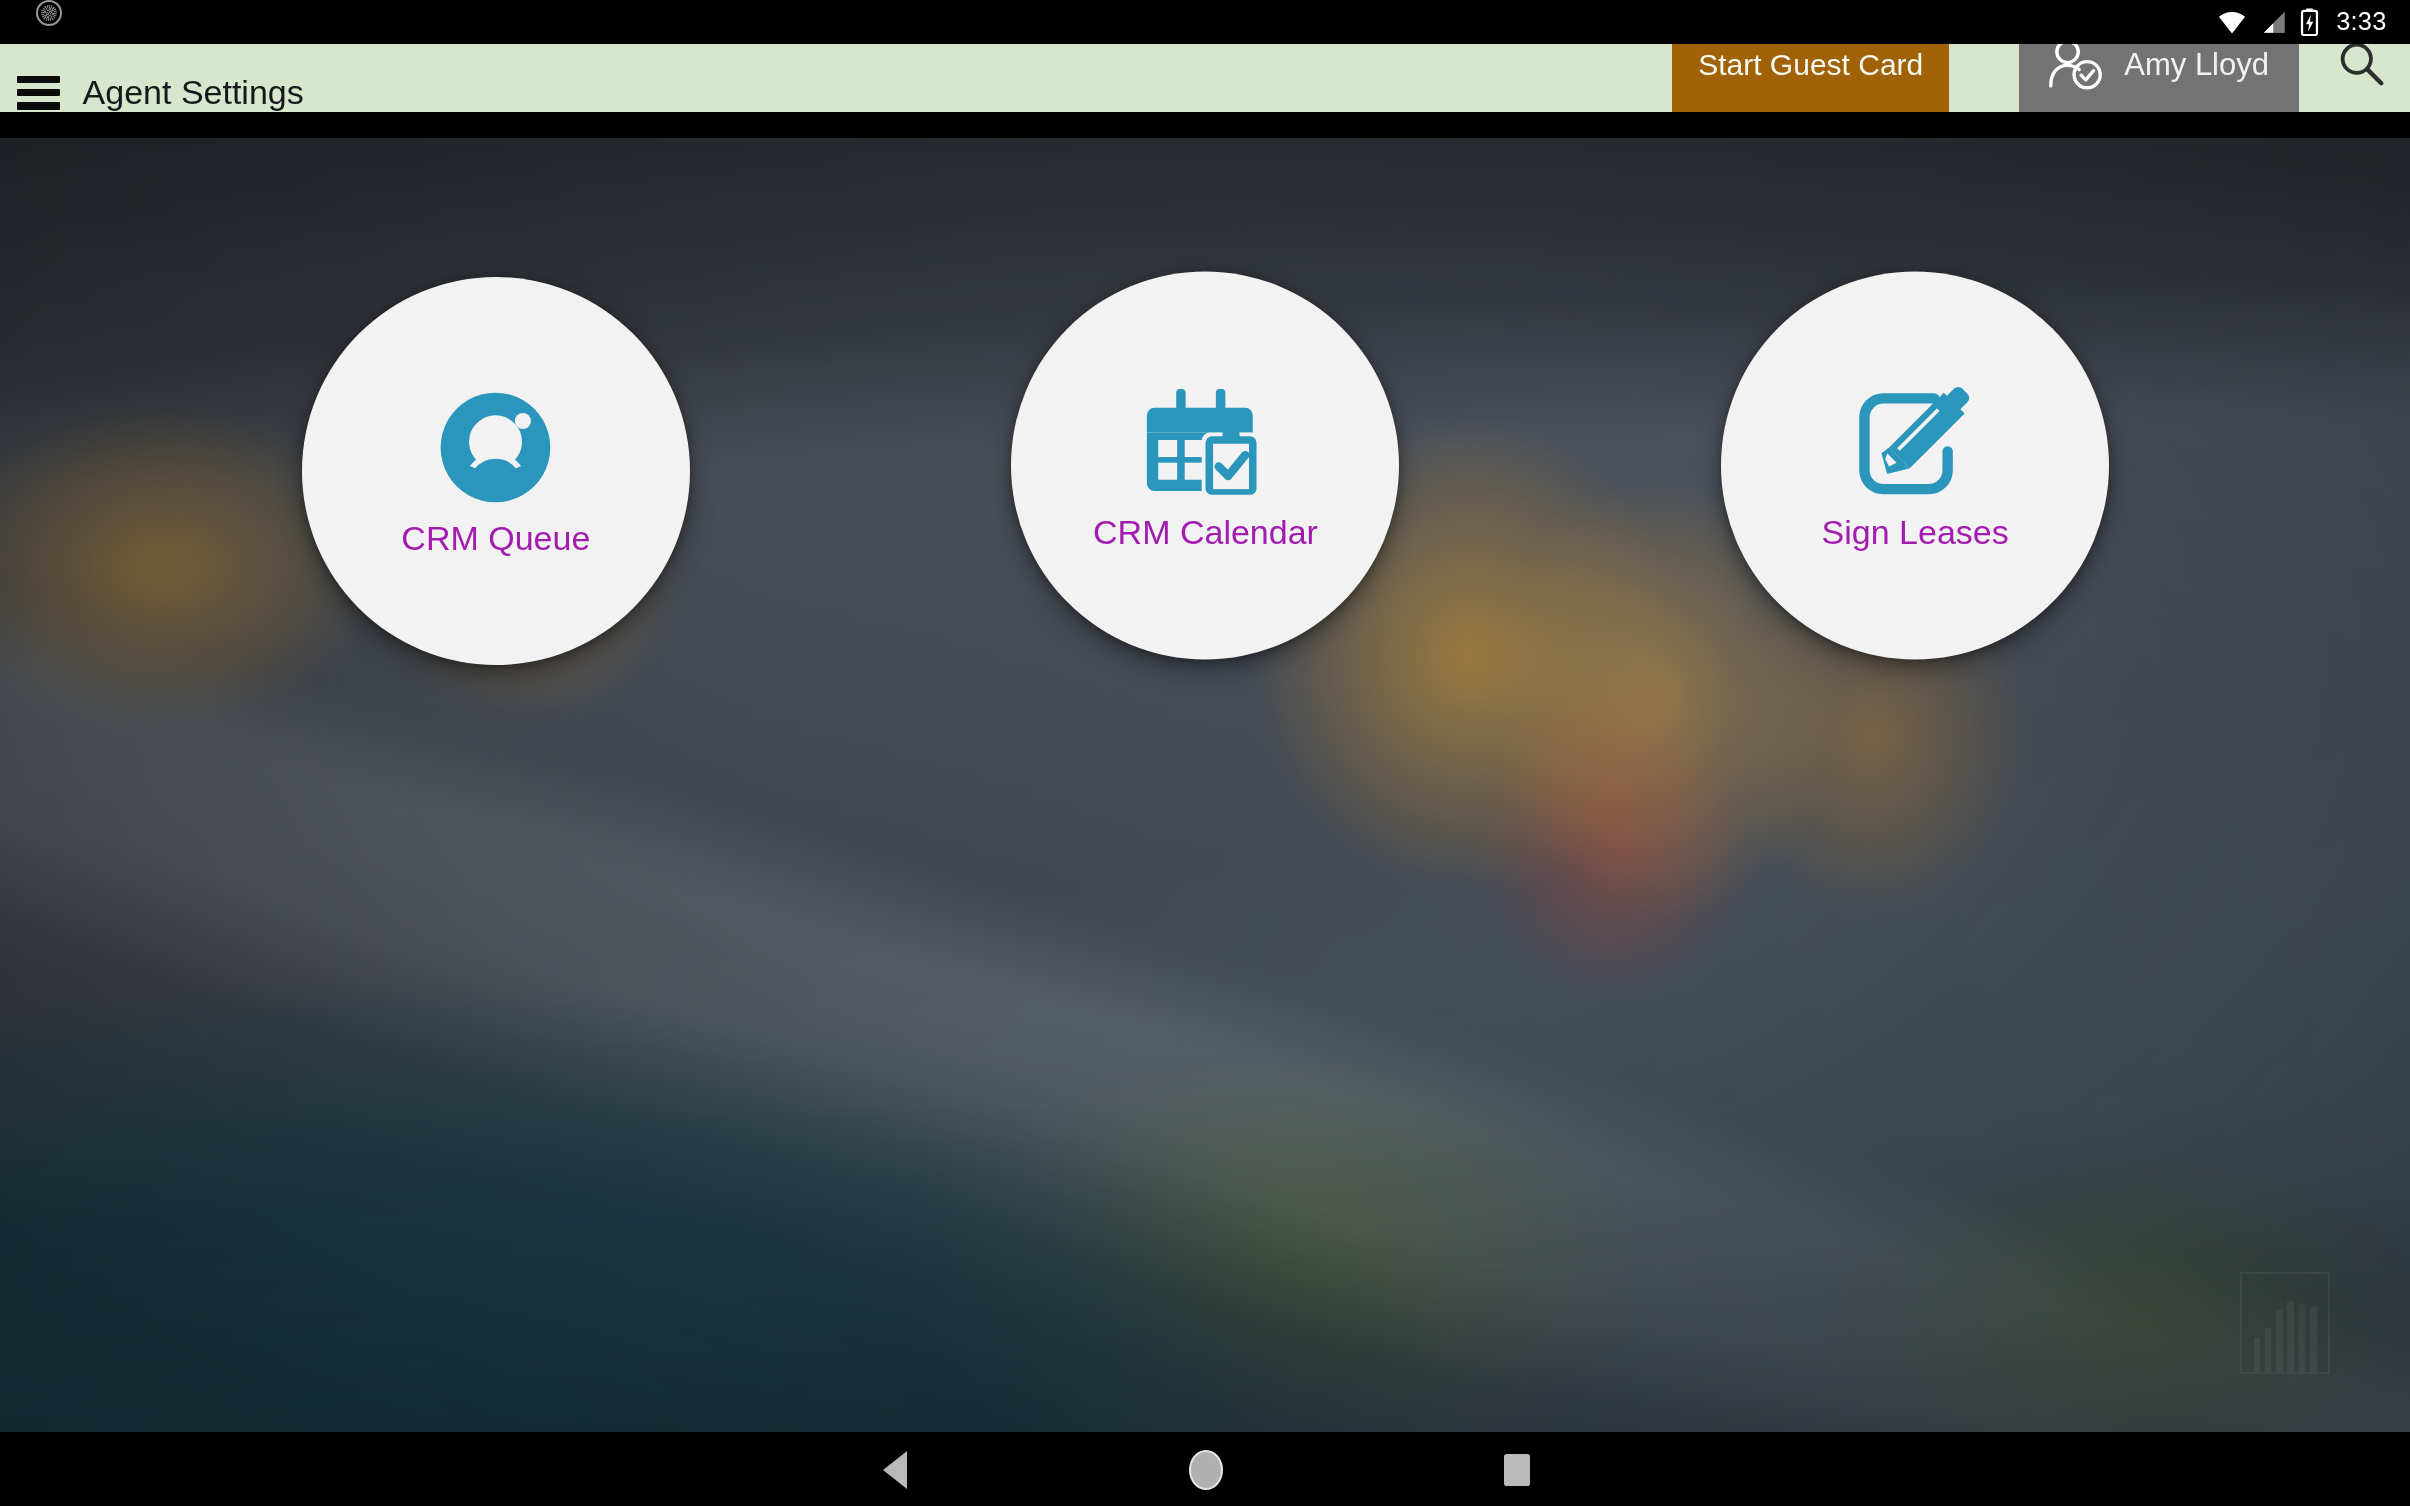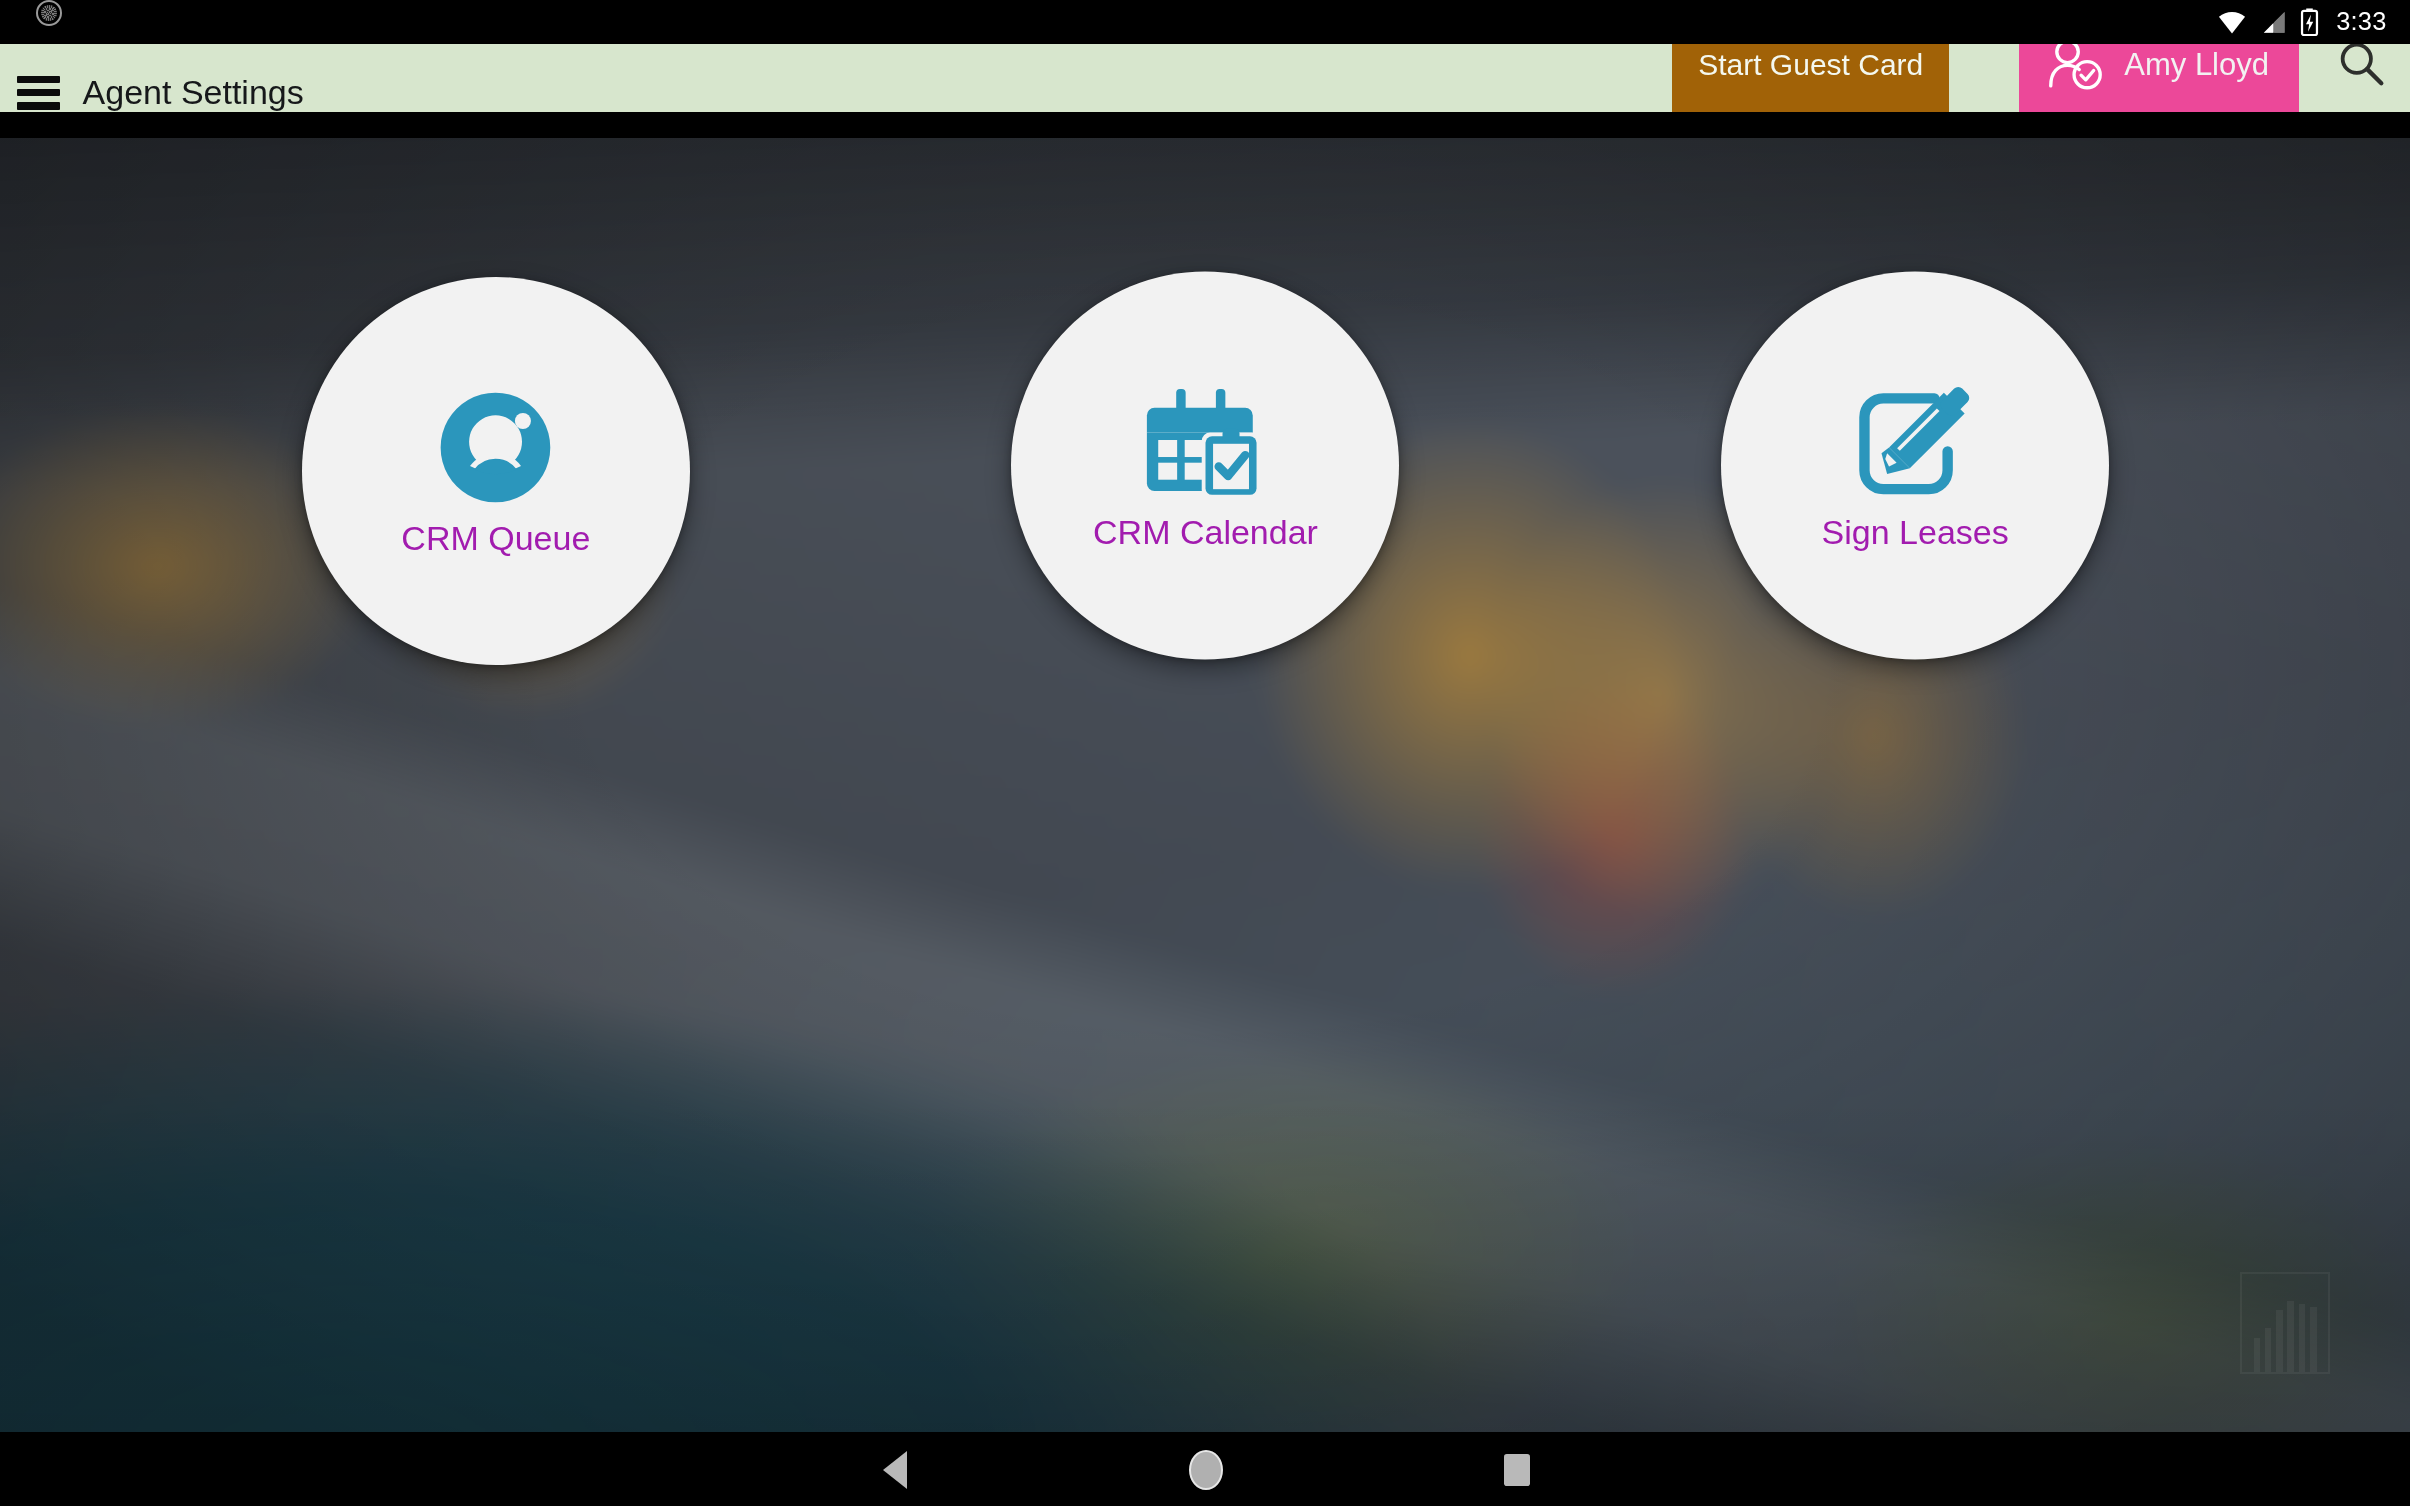--- a/index.html
+++ b/index.html
@@ -88,21 +88,21 @@
     padding:0 26px;
     margin:0 0 0 0;
     white-space:nowrap;
     cursor:pointer;
     height:94px;
     font-family:"Liberation Sans", sans-serif;
   }
   .ab-gap { width:17px; flex:0 0 auto; background:#d7e6cd; }
   #ab-user {
     flex:0 0 auto;
-    background:#ec4899;
+    background:#737373;
     display:flex; align-items:center; gap:21px;
     padding:0 30px 0 28px;
     height:94px; cursor:pointer;
   }
   #ab-user .uname {
     color:#f2f2f2; font-size:31px; white-space:nowrap;
     font-family:"Liberation Sans", sans-serif;
   }
   #ab-search {
     flex:0 0 auto;

